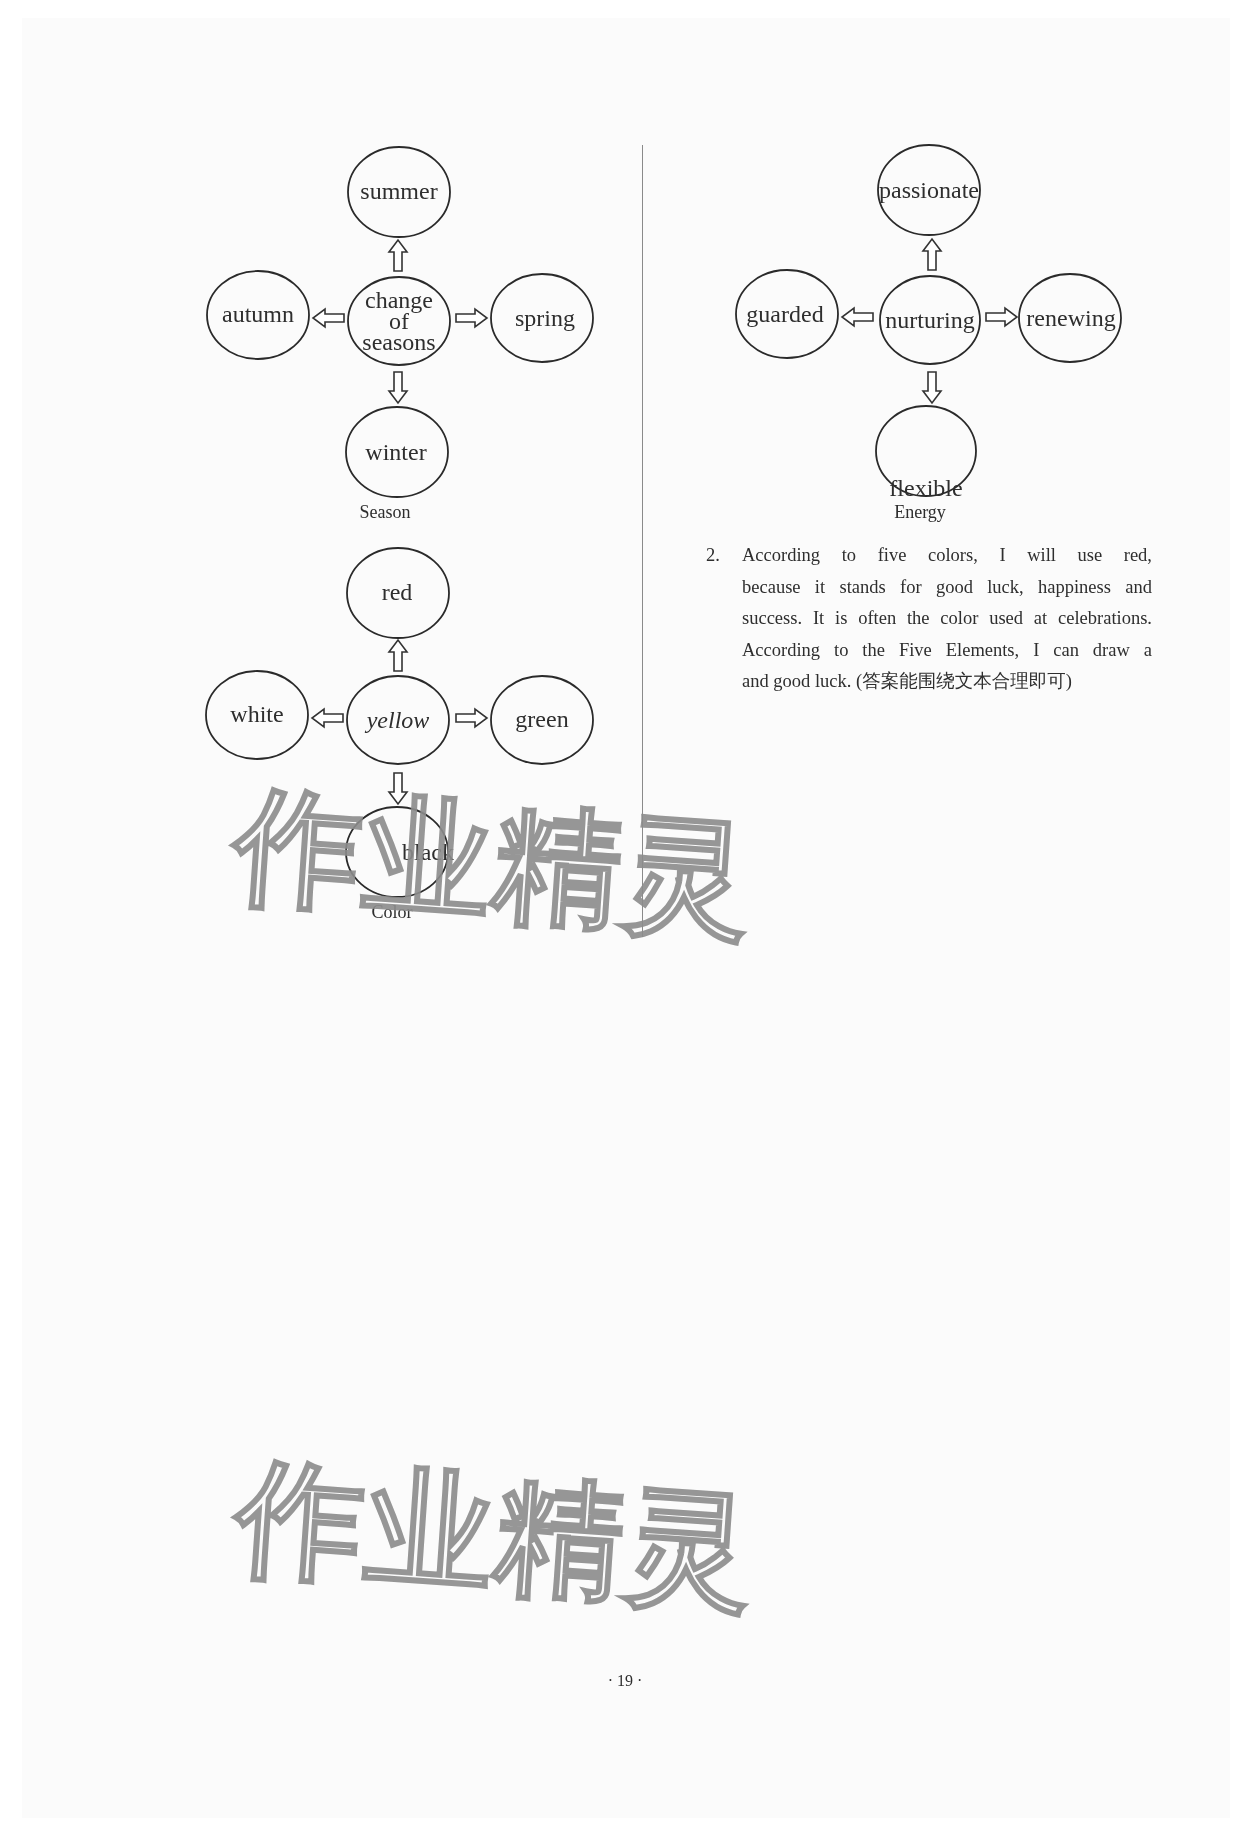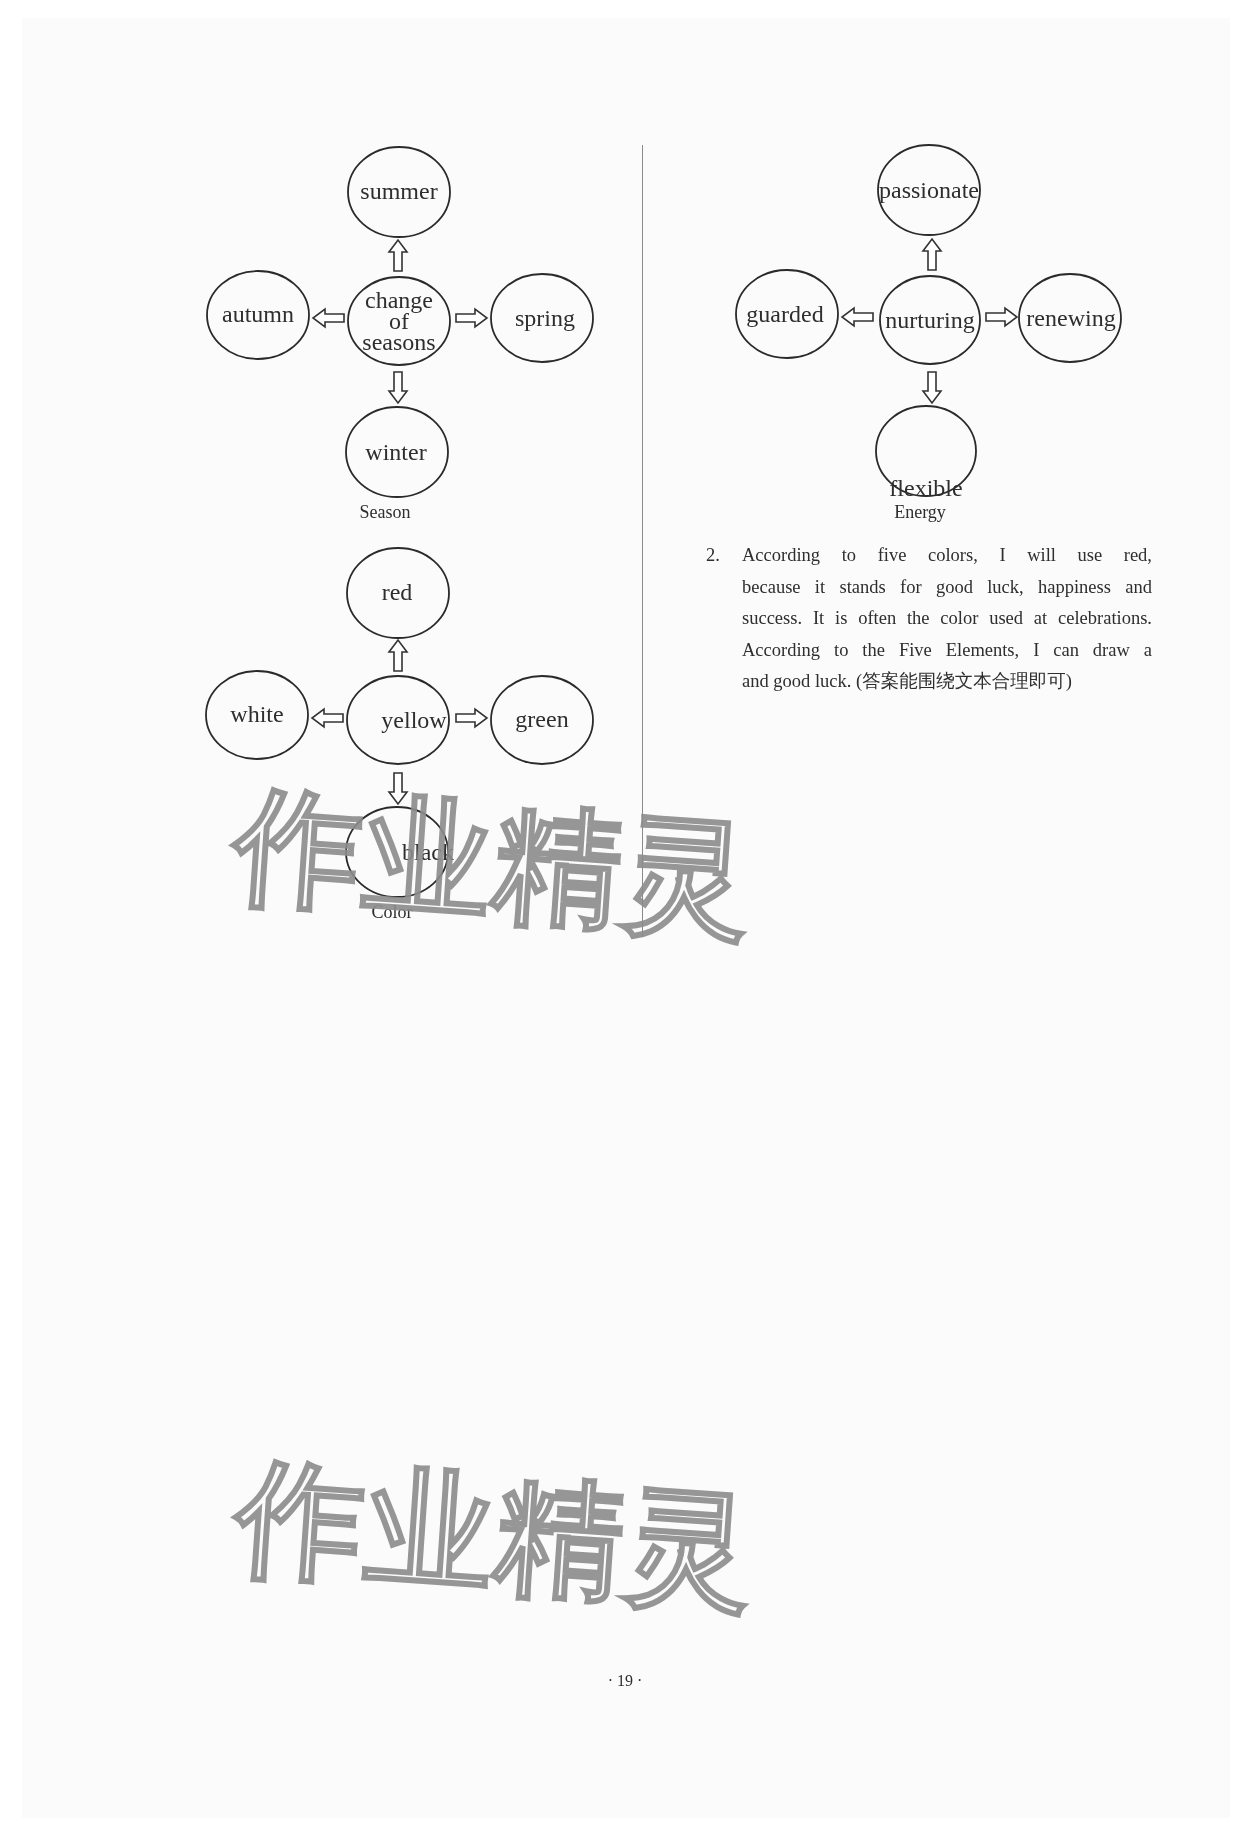--- a/index.html
+++ b/index.html
@@ -125,21 +125,21 @@
 <div class="caption" style="left:385px;top:502px;">Season</div>
 
 <div class="node-label" style="left:929px;top:190px;">passionate</div>
 <div class="node-label" style="left:930px;top:320px;">nurturing</div>
 <div class="node-label" style="left:785px;top:314px;">guarded</div>
 <div class="node-label" style="left:1071px;top:318px;">renewing</div>
 <div class="node-label" style="left:926px;top:451px;margin-top:37px;">flexible</div>
 <div class="caption" style="left:920px;top:502px;">Energy</div>
 
 <div class="node-label" style="left:397px;top:592px;">red</div>
-<div class="node-label" style="left:414px;top:720px;">yellow</div>
+<div class="node-label" style="left:398px;top:720px;font-style:italic;">yellow</div>
 <div class="node-label" style="left:257px;top:714px;">white</div>
 <div class="node-label" style="left:542px;top:719px;">green</div>
 <div class="node-label" style="left:396px;top:852px;margin-left:32px;">black</div>
 <div class="caption" style="left:392px;top:902px;">Color</div>
 
 <div class="divider"></div>
 
 <div class="answer">
   <span class="num">2.</span>
   <span class="line">According to five colors, I will use red,</span>

